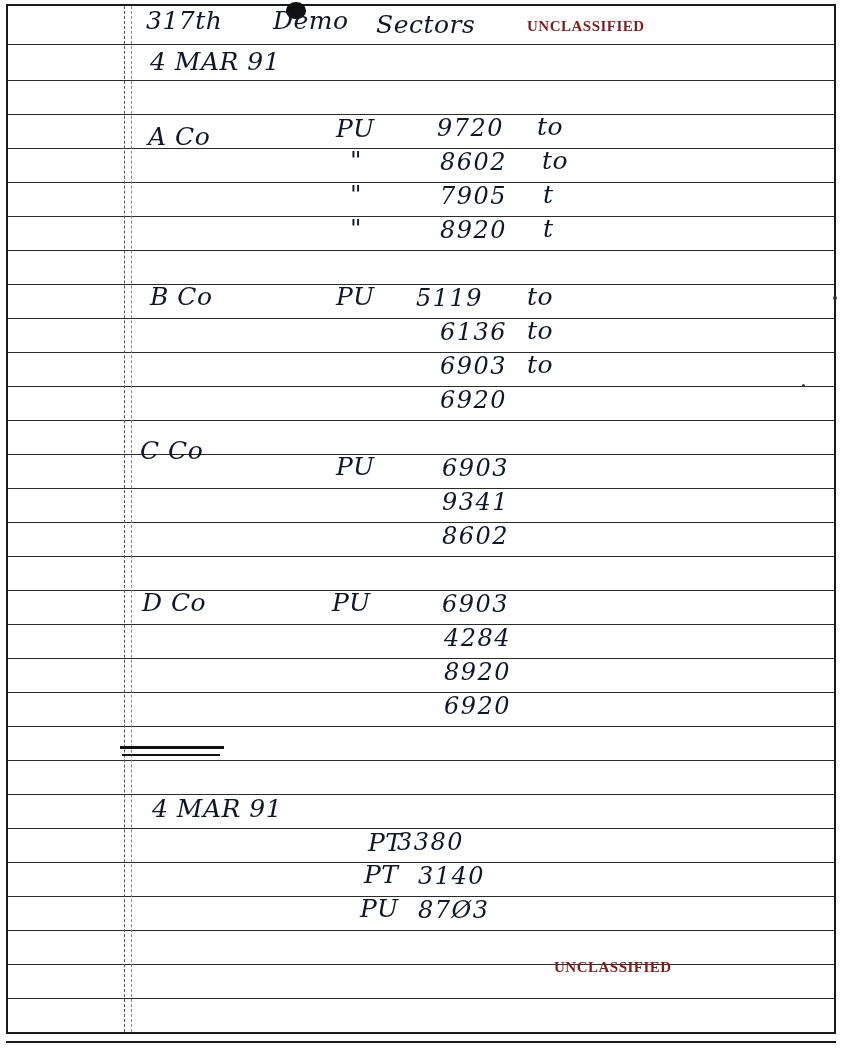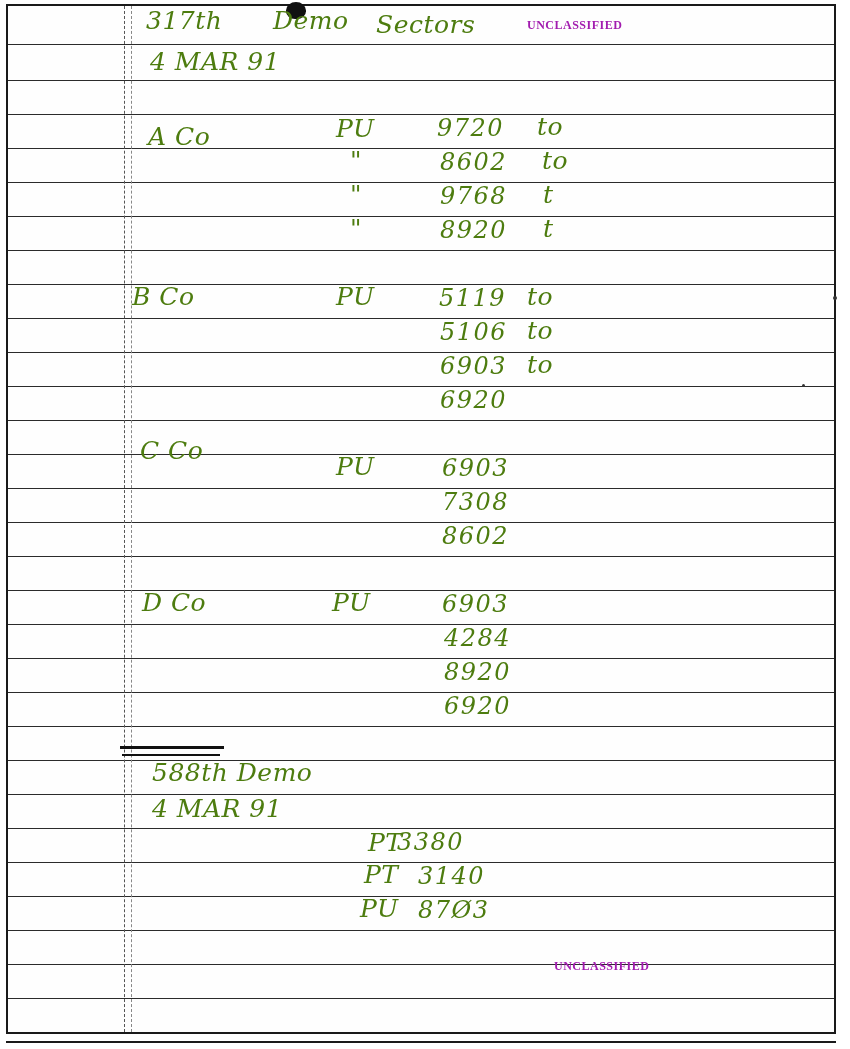--- a/index.html
+++ b/index.html
@@ -53,39 +53,39 @@
     border-left: 1px dashed #555;
   }
   .vrule.v2 {
     border-left: 1px dashed #888;
   }
   
   .hand {
     position: absolute;
     font-family: "DejaVu Serif", serif;
     font-style: italic;
-    color: #4d7c0f;
+    color: #0f172a;
     white-space: pre;
     letter-spacing: 0.5px;
   }
   .hand.big {
     font-size: 25px;
   }
   .hand.num {
     font-size: 24px;
     letter-spacing: 1.5px;
     text-align: center;
   }
   .stamp {
     position: absolute;
     font-family: "Liberation Serif", serif;
     font-weight: bold;
     font-style: normal;
-    font-size: 12px;
-    color: #a21caf;
+    font-size: 15px;
+    color: #7f1d1d;
     letter-spacing: 0.5px;
     white-space: pre;
   }
   .blot {
     position: absolute;
     width: 20px;
     height: 17px;
     background: #111;
     border-radius: 50% 50% 45% 45%;
   }
@@ -158,59 +158,58 @@
   <div class="hand big" style="left:148px; top:122px">A Co</div>
   <div class="hand big" style="left:336px; top:114px">PU</div>
   <div class="hand num" style="left:437px; top:114px">9720</div>
   <div class="hand big" style="left:537px; top:112px">to</div>
 
   <div class="hand big" style="left:350px; top:146px">"</div>
   <div class="hand num" style="left:440px; top:148px">8602</div>
   <div class="hand big" style="left:542px; top:146px">to</div>
 
   <div class="hand big" style="left:350px; top:180px">"</div>
-  <div class="hand num" style="left:440px; top:182px">9768</div>
+  <div class="hand num" style="left:440px; top:182px">7905</div>
   <div class="hand big" style="left:543px; top:180px">t</div>
 
   <div class="hand big" style="left:350px; top:214px">"</div>
   <div class="hand num" style="left:440px; top:216px">8920</div>
   <div class="hand big" style="left:543px; top:214px">t</div>
 
-  <div class="hand big" style="left:132px; top:282px">B Co</div>
+  <div class="hand big" style="left:150px; top:282px">B Co</div>
   <div class="hand big" style="left:336px; top:282px">PU</div>
-  <div class="hand num" style="left:439px; top:284px">5119</div>
+  <div class="hand num" style="left:416px; top:284px">5119</div>
   <div class="hand big" style="left:527px; top:282px">to</div>
 
-  <div class="hand num" style="left:440px; top:318px">5106</div>
+  <div class="hand num" style="left:440px; top:318px">6136</div>
   <div class="hand big" style="left:527px; top:316px">to</div>
 
   <div class="hand num" style="left:440px; top:352px">6903</div>
   <div class="hand big" style="left:527px; top:350px">to</div>
 
   <div class="hand num" style="left:440px; top:386px">6920</div>
 
   <div class="hand big" style="left:140px; top:436px">C Co</div>
   <div class="hand big" style="left:336px; top:452px">PU</div>
   <div class="hand num" style="left:442px; top:454px">6903</div>
 
-  <div class="hand num" style="left:442px; top:488px">7308</div>
+  <div class="hand num" style="left:442px; top:488px">9341</div>
   <div class="hand num" style="left:442px; top:522px">8602</div>
 
   <div class="hand big" style="left:142px; top:588px">D Co</div>
   <div class="hand big" style="left:332px; top:588px">PU</div>
   <div class="hand num" style="left:442px; top:590px">6903</div>
 
   <div class="hand num" style="left:444px; top:624px">4284</div>
   <div class="hand num" style="left:444px; top:658px">8920</div>
   <div class="hand num" style="left:444px; top:692px">6920</div>
 
   <div class="strike" style="left:120px; top:746px; width:104px"></div>
   <div class="strike thin" style="left:122px; top:754px; width:98px"></div>
 
-  <div class="hand big" style="left:152px; top:758px">588th Demo</div>
   <div class="hand big" style="left:152px; top:794px">4 MAR 91</div>
 
   <div class="hand big" style="left:368px; top:828px">PT</div>
   <div class="hand num" style="left:397px; top:828px">3380</div>
 
   <div class="hand big" style="left:364px; top:860px">PT</div>
   <div class="hand num" style="left:418px; top:862px">3140</div>
 
   <div class="hand big" style="left:360px; top:894px">PU</div>
   <div class="hand num" style="left:418px; top:896px">87Ø3</div>

